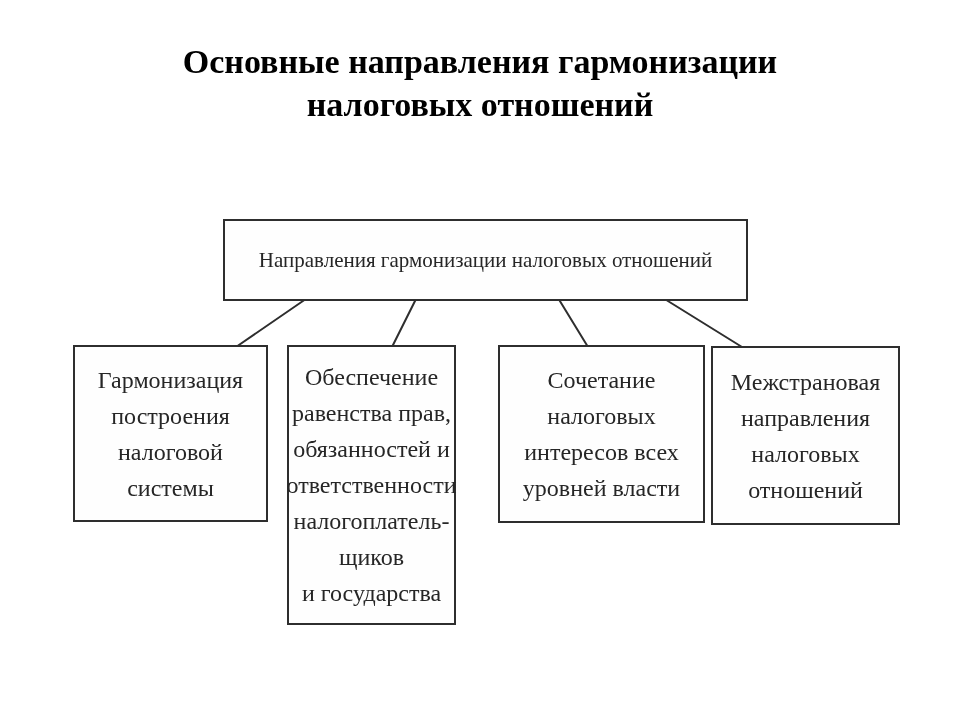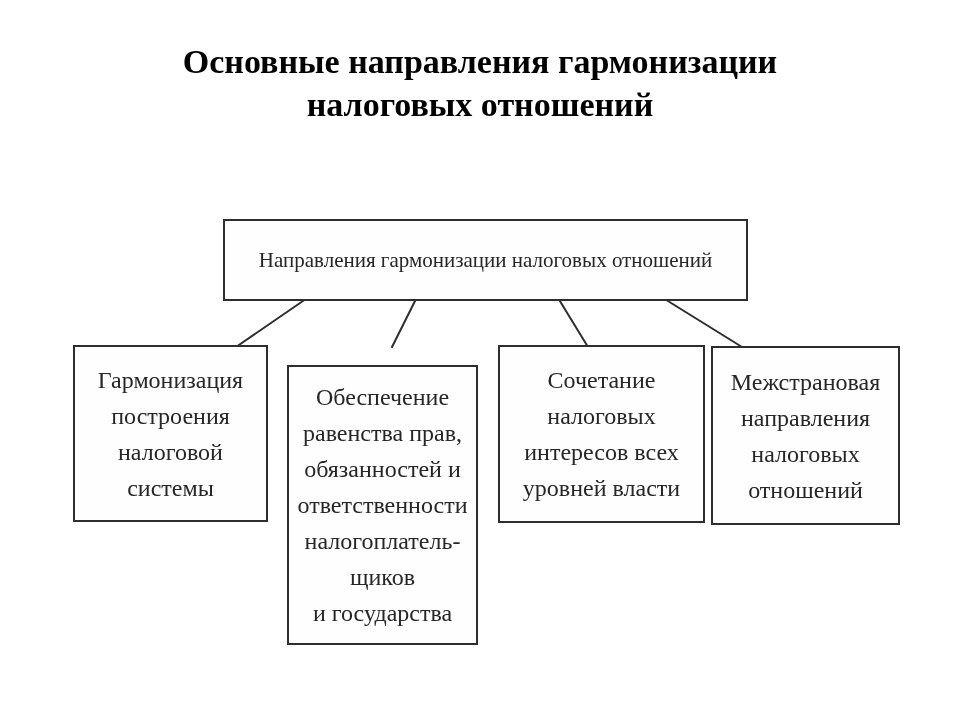--- a/index.html
+++ b/index.html
@@ -56,21 +56,21 @@
     height: 82px;
     font-size: 21px;
     margin-top: 44px;
   }
   .root .box-label { white-space: nowrap; }
   .branch {
     font-size: 24px;
     line-height: 36px;
   }
   .b1 { left: 73px;  top: 345px; width: 195px; height: 177px; }
-  .b2 { left: 287px; top: 365px; width: 191px; height: 280px; }
+  .b2 { left: 287px; top: 345px; width: 169px; height: 280px; }
   .b3 { left: 498px; top: 345px; width: 207px; height: 178px; }
   .b4 { left: 711px; top: 346px; width: 189px; height: 179px; }
 </style>
 </head>
 <body>
 
 <div class="slide">
 
   <h1 class="slide-title">Основные направления гармонизации
 налоговых отношений</h1>

